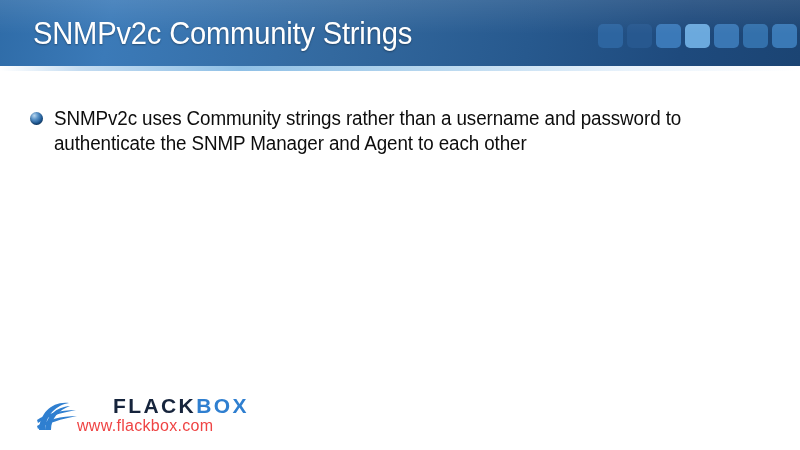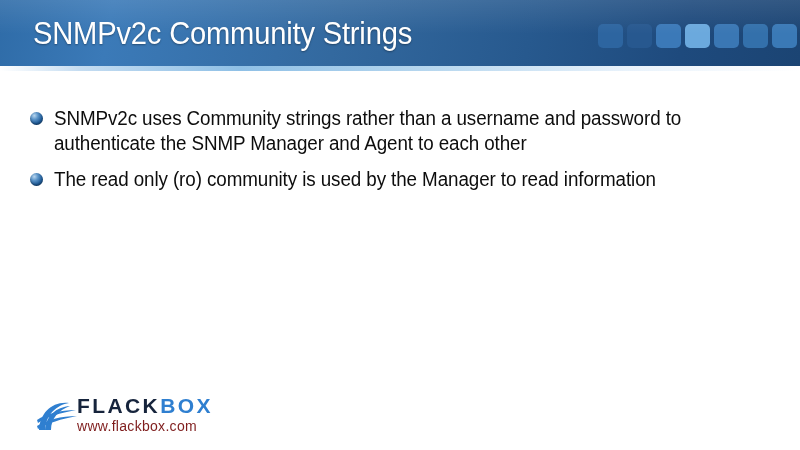--- a/index.html
+++ b/index.html
@@ -146,27 +146,28 @@
     position: absolute;
     left: 41px;
     top: 2px;
   }
   .logo-word {
     font-size: 21px;
     line-height: 23px;
     font-weight: 700;
     letter-spacing: 2.4px;
     white-space: nowrap;
+    margin-left: 36px;
   }
   .logo-flack { color: #16243c; }
   .logo-box   { color: #2f7fd0; }
   .logo-url {
-    font-size: 14px;
+    font-size: 16px;
     line-height: 16px;
-    color: #7f1d1d;
+    color: #ef4444;
     letter-spacing: 0.3px;
     margin-top: 1px;
     white-space: nowrap;
   }
 </style>
 </head>
 <body>
 
 <div class="slide">
 
@@ -186,24 +187,20 @@
   <div class="header-underline"></div>
 
   <div class="content">
 
     <div class="bullet-row">
       <div class="bullet-marker"></div>
       <div class="bullet-text">SNMPv2c uses Community strings rather than a username and password to authenticate the SNMP Manager and Agent to each other</div>
     </div>
 
 
-    <div class="bullet-row">
-      <div class="bullet-marker"></div>
-      <div class="bullet-text">The read only (ro) community is used by the Manager to read information</div>
-    </div>
 
 
   </div>
 
   <div class="logo">
     <svg class="logo-mark" viewBox="0 0 42 38">
       <path d="M3 33 C4 16, 16 4, 33 6 C21 8, 10 17, 9 33 Z" fill="#2f7fd0"></path>
       <path d="M9 33 C10 19, 20 10, 34 9 C23 13, 15 21, 15 33 Z" fill="#2f7fd0"></path>
       <path d="M1 23 C10 17, 24 13, 40 13 C24 16, 11 20, 2 26 Z" fill="#2f7fd0"></path>
       <path d="M1 29 C11 23, 25 19, 41 19 C25 22, 12 26, 2 32 Z" fill="#2f7fd0"></path>

